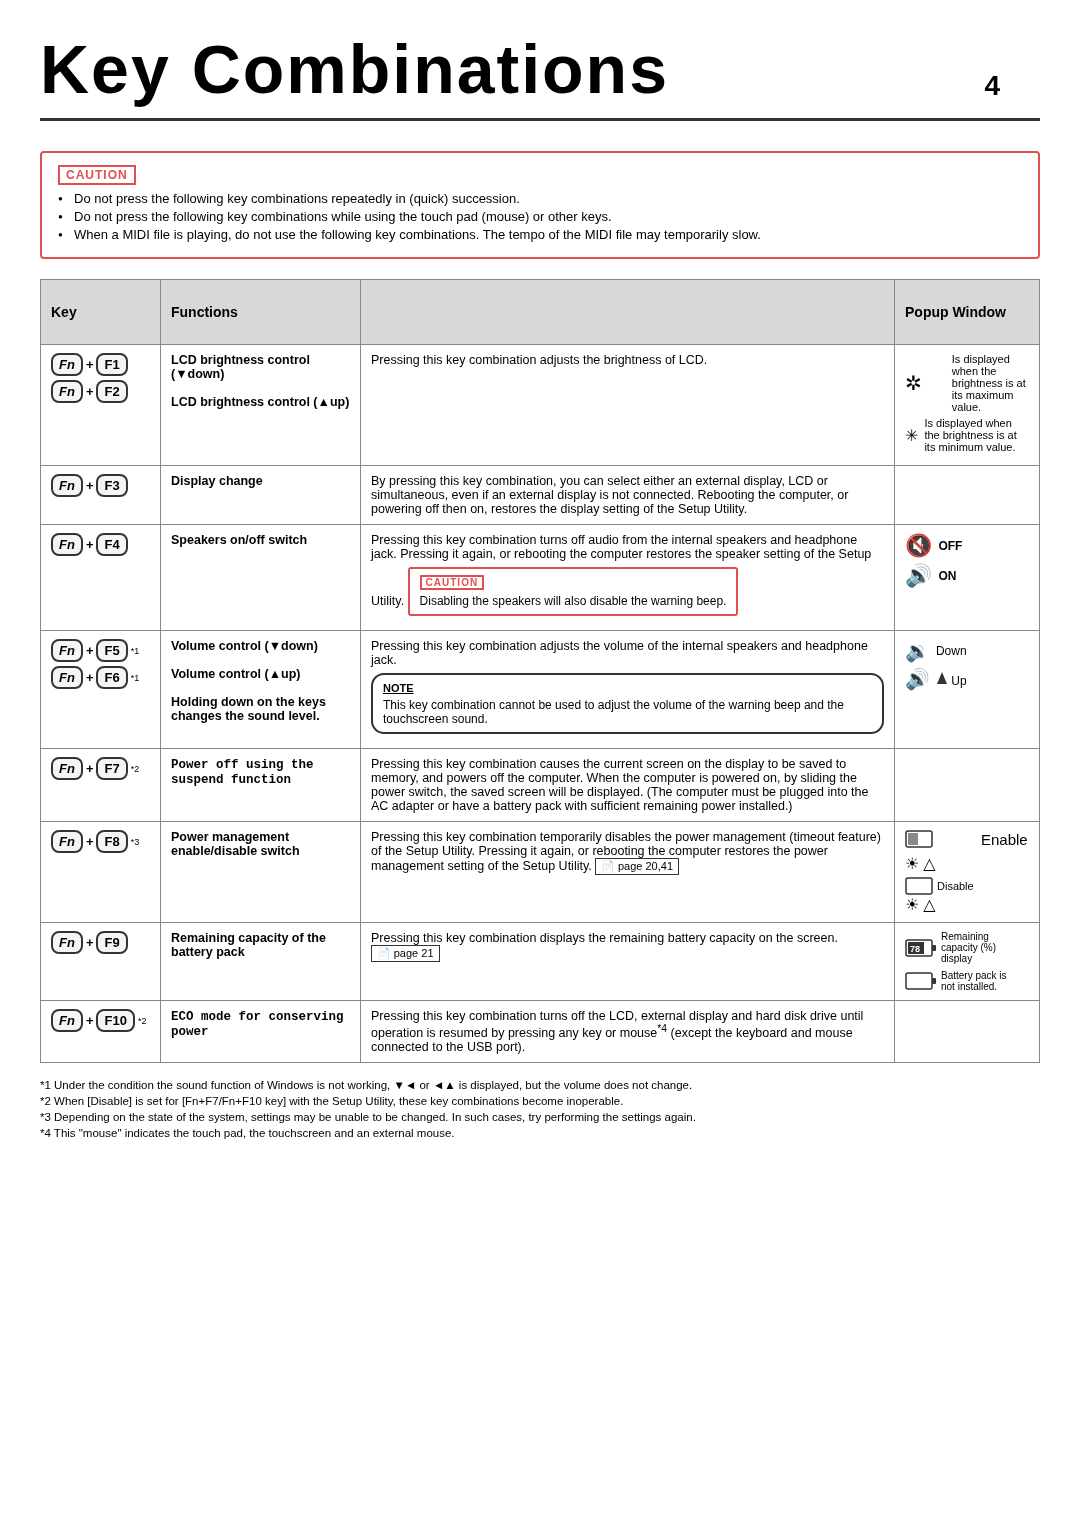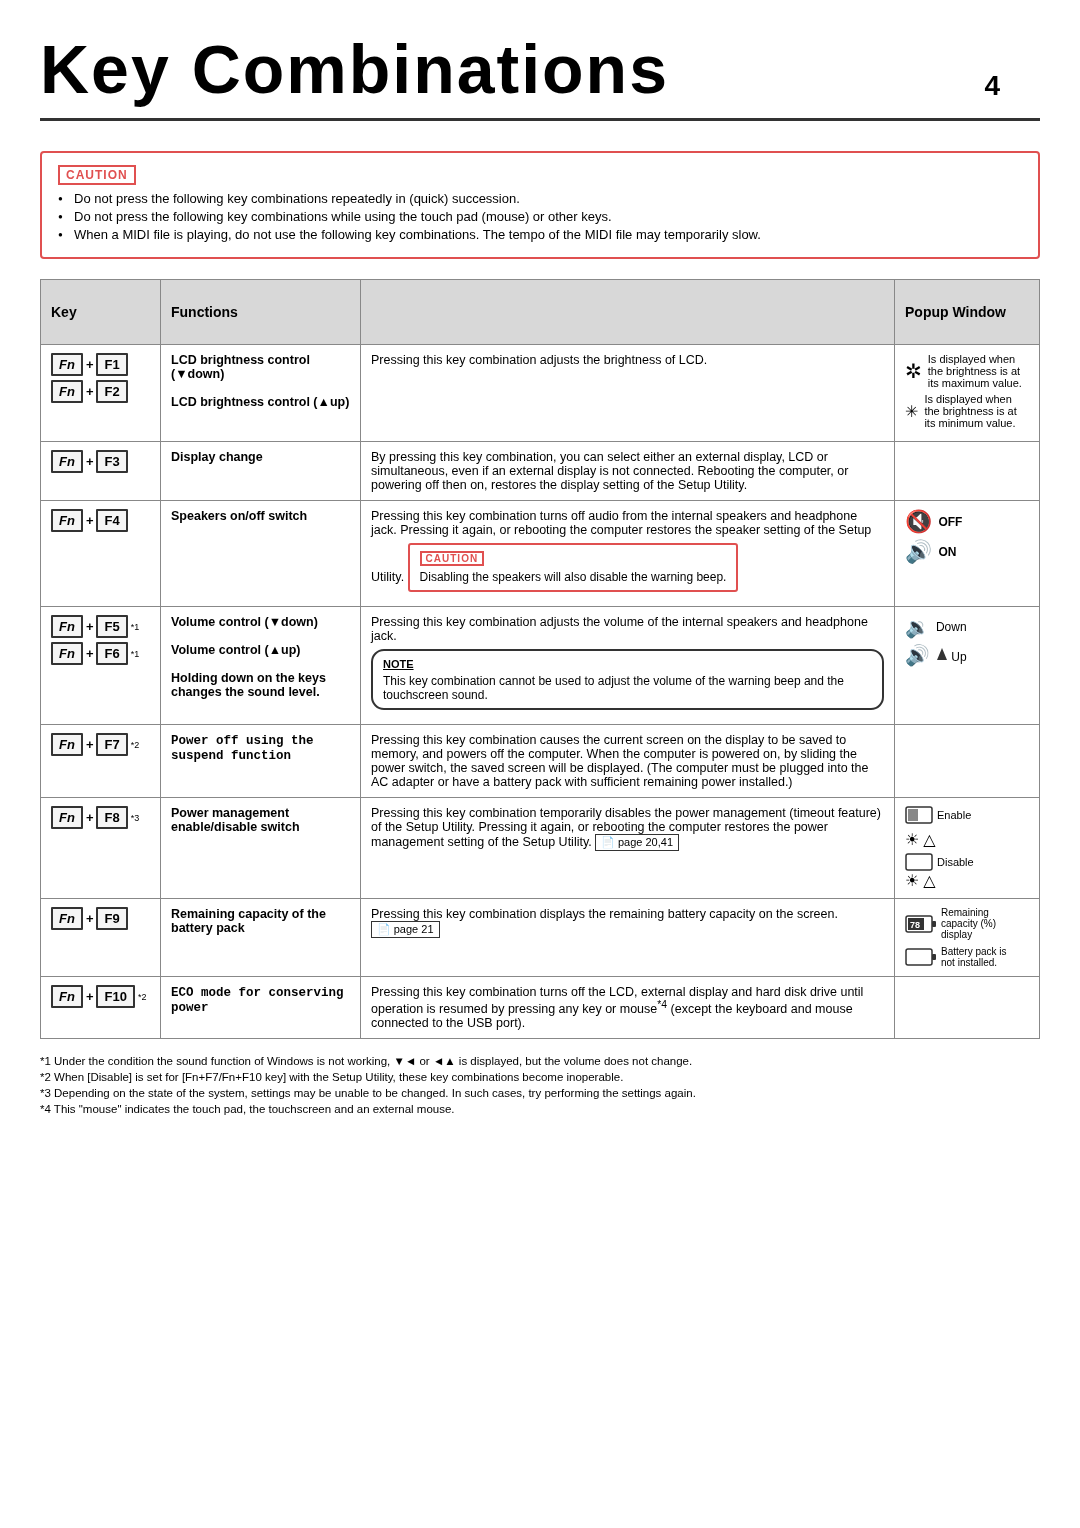--- a/index.html
+++ b/index.html
@@ -97,21 +97,21 @@
     }
     .key-combo {
       display: flex;
       align-items: center;
       justify-content: flex-start;
       margin-bottom: 4px;
       gap: 3px;
     }
     .key-box {
       border: 2px solid #333;
-      border-radius: 1px;
+      border-radius: 8px;
       padding: 2px 6px;
       font-weight: bold;
       font-size: 13px;
       background: #f5f5f5;
       display: inline-block;
       min-width: 28px;
       text-align: center;
     }
     .key-fn {
       font-style: italic;
@@ -216,21 +216,21 @@
           <div><strong>LCD brightness con­trol (▼down)</strong></div>
           <br>
           <div><strong>LCD brightness con­trol (▲up)</strong></div>
         </td>
         <td class="desc-cell">
           Pressing this key combination adjusts the brightness of LCD.
         </td>
         <td class="popup-cell">
           <div class="popup-icon-row">
             <span style="font-size:20px;">✲</span>
-            <span style="font-size:11px;">Is displayed when the brightness is at its maximum value.</span>
+            <span style="font-size:11px;margin-left:24px;">Is displayed when the brightness is at its maximum value.</span>
           </div>
           <div class="popup-icon-row">
             <span style="font-size:16px;">✳</span>
             <span style="font-size:11px;">Is displayed when the brightness is at its minimum value.</span>
           </div>
         </td>
       </tr>
 
       <tr>
         <td class="key-cell">
@@ -360,21 +360,21 @@
           <span style="display:inline-flex;align-items:center;gap:4px;">
             <span style="border:1px solid #333;padding:1px 5px;font-size:11px;">📄 page 20,41</span>
           </span>
         </td>
         <td class="popup-cell">
           <div style="display:flex;align-items:center;gap:4px;margin-bottom:6px;">
             <svg width="28" height="18" viewBox="0 0 28 18">
               <rect x="1" y="1" width="26" height="16" rx="2" fill="none" stroke="#333" stroke-width="1.5"></rect>
               <rect x="3" y="3" width="10" height="12" fill="#888"></rect>
             </svg>
-            <span style="font-size:11px;">Enable</span>
+            <span style="font-size:15px;margin-left:44px;">Enable</span>
           </div>
           <div style="display:flex;align-items:center;gap:4px;font-size:16px;margin-bottom:2px;">
             <span>☀</span>
             <span>△</span>
           </div>
           <div style="display:flex;align-items:center;gap:4px;margin-top:4px;">
             <svg width="28" height="18" viewBox="0 0 28 18">
               <rect x="1" y="1" width="26" height="16" rx="2" fill="none" stroke="#333" stroke-width="1.5"></rect>
             </svg>
             <span style="font-size:11px;">Disable</span>

